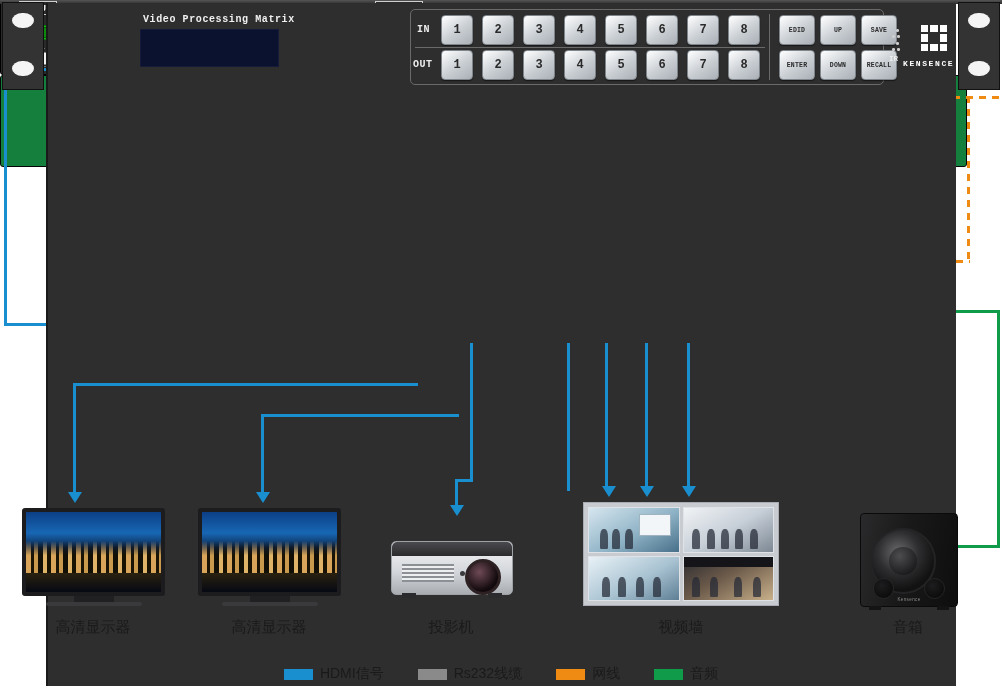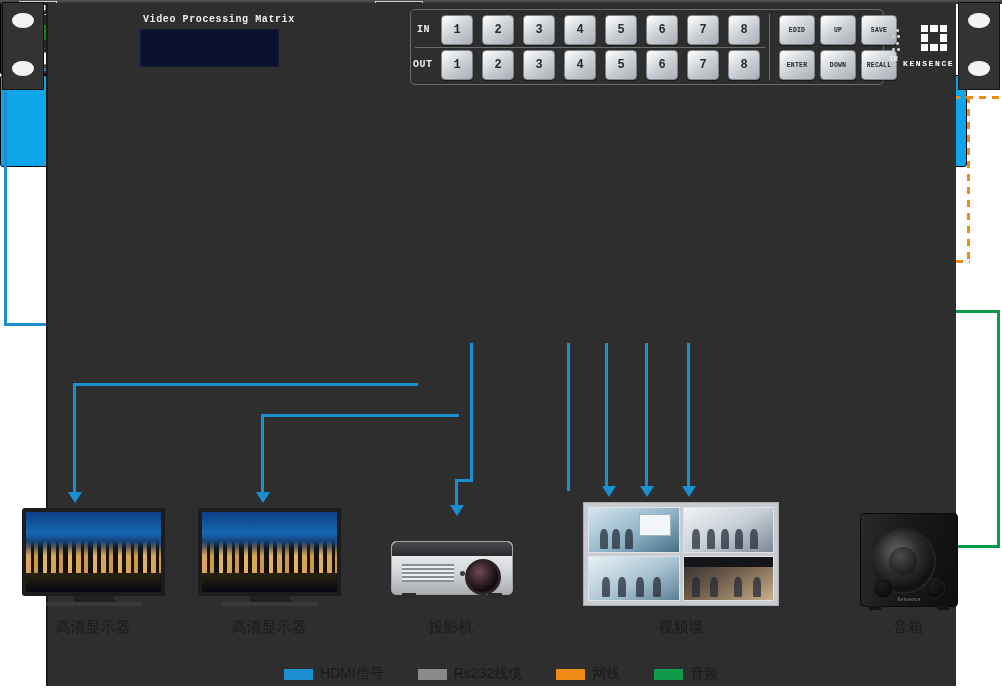--- a/index.html
+++ b/index.html
@@ -56,21 +56,21 @@
   .dc{position:absolute;width:22px;height:22px;border-radius:50%;background:#4a4a4a;border:2px solid #7d7d7d;}
   .dc:after{content:"";position:absolute;left:50%;top:50%;transform:translate(-50%,-50%);
         width:8px;height:8px;border-radius:50%;background:#1a1a1a;}
   .pwr{position:absolute;width:23px;height:34px;background:#111;border:2px solid #444;border-radius:2px;
         display:flex;flex-direction:column;}
   .pwr .half{flex:1;display:flex;align-items:center;justify-content:center;color:#fff;font-size:10px;font-weight:bold;}
   .pwr .t{background:#6e0f12;}
   .pwr .b{background:#a01a1f;}
 
   
-  #front{left:18px;top:365px;width:965px;height:90px;background:#0ea5e9;border:1px solid #050505;border-radius:3px;font-family:Liberation Mono, monospace;}
+  #front{left:18px;top:365px;width:965px;height:90px;background:#15803d;border:1px solid #050505;border-radius:3px;font-family:Liberation Mono, monospace;}
   .ear-l,.ear-r{position:absolute;top:2px;width:40px;height:86px;background:#333;border:1px solid #111;}
   .ear-hole{position:absolute;left:9px;width:22px;height:15px;border-radius:11px/8px;background:#f4f4f4;}
   .fbody{position:absolute;left:46px;top:3px;right:46px;bottom:3px;background:#2e2e2e;border-left:2px solid #1a1a1a;}
   .vpm{position:absolute;left:95px;top:11px;color:#f0f0f0;font-size:10px;font-weight:bold;letter-spacing:.6px;}
   .lcd{position:absolute;left:92px;top:26px;width:137px;height:36px;background:#0a1230;border:1px solid #141c3a;}
   .keygrp{position:absolute;border:1px solid #6a6a6a;border-radius:5px;}
   .iolab{position:absolute;color:#ededed;font-size:10px;font-weight:bold;letter-spacing:.5px;}
   .kbtn{position:absolute;width:30px;height:28px;border-radius:4px;
         background:linear-gradient(145deg,#ffffff,#c9ced3 55%,#aab0b6);
         border:1px solid #7e858b;display:flex;align-items:center;justify-content:center;

